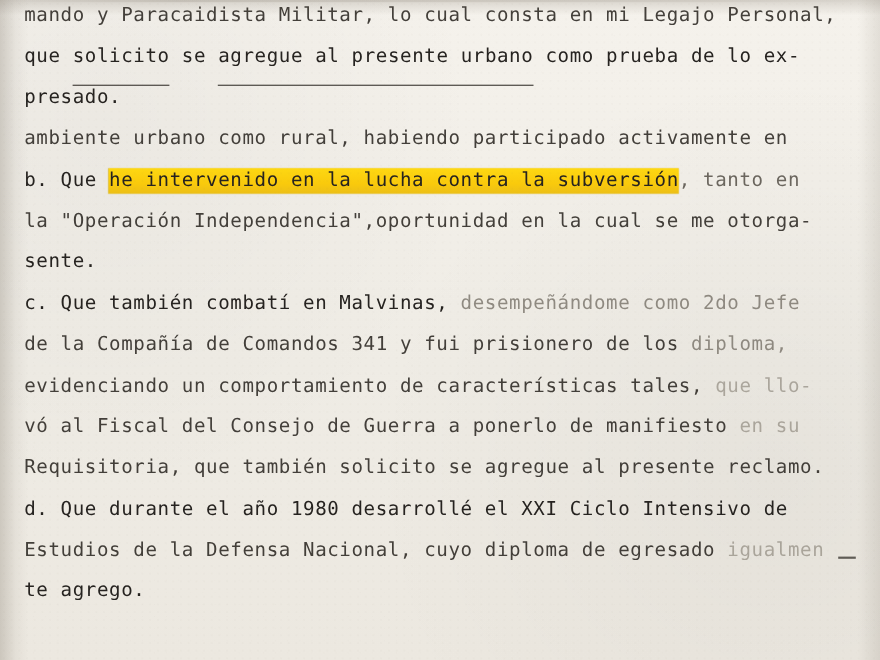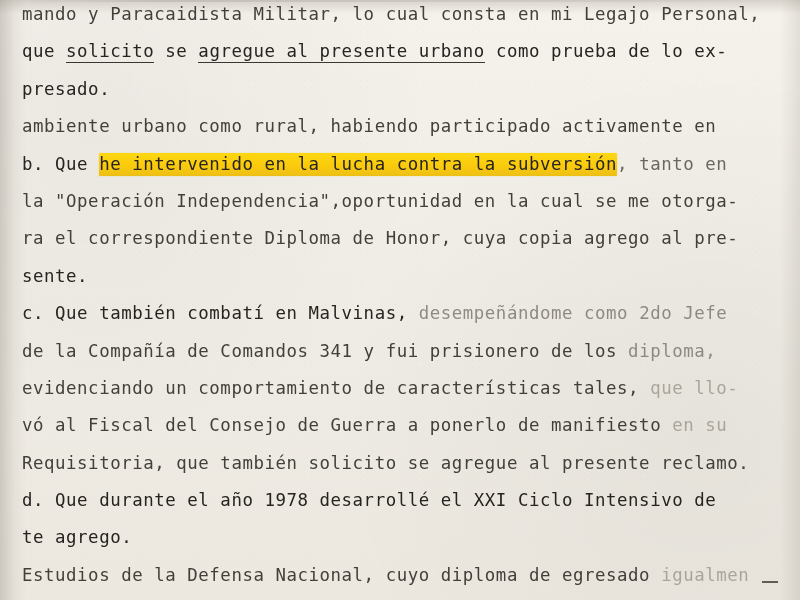--- a/index.html
+++ b/index.html
@@ -80,21 +80,21 @@
 
   
   .hl {
     background: linear-gradient(180deg, rgba(255,214,0,0.92) 0%, rgba(250,200,0,0.95) 60%, rgba(236,186,0,0.9) 100%);
     box-shadow: 0 0 1px rgba(220,180,0,0.8);
     padding: 1px 0 2px 0;
     border-radius: 1px;
   }
   .underline {
     border-bottom: 1.4px solid #3a3631;
-    padding-bottom: 1px;
+    padding-bottom: 16px;
   }
   
   .stray-dash {
     position: absolute;
     right: 12px;
     top: 24px;
     width: 16px;
     height: 2px;
     background: #3d3a34;
     opacity: 0.8;
@@ -113,29 +113,28 @@
 
 <div id="page">
   <div id="fold"></div>
   <div id="text-block">
       <div class="line"><span class="seg ink-mid">mando y Paracaidista Militar, lo cual consta en mi Legajo Personal,</span></div>
       <div class="line"><span class="seg ink-dark">que </span><span class="seg ink-dark underline">solicito</span><span class="seg ink-dark"> se </span><span class="seg ink-dark underline">agregue al presente urbano</span><span class="seg ink-dark"> como prueba de lo ex-</span></div>
       <div class="line"><span class="seg ink-dark">presado.</span></div>
       <div class="line"><span class="seg ink-mid">ambiente urbano como rural, habiendo participado activamente en</span></div>
       <div class="line"><span class="seg ink-dark">b. Que </span><span class="seg ink-dark hl">he intervenido en la lucha contra la subversión</span><span class="seg ink-light">, tanto en</span></div>
       <div class="line"><span class="seg ink-mid">la "Operación Independencia",oportunidad en la cual se me otorga-</span></div>
-      <div class="line"><span class="seg ink-mid">ra el correspondiente Diploma de Honor, cuya copia agrego al pre-</span></div>
       <div class="line"><span class="seg ink-dark">sente.</span></div>
       <div class="line"><span class="seg ink-dark">c. Que también combatí en Malvinas, </span><span class="seg ink-faint">desempeñándome como 2do Jefe</span></div>
       <div class="line"><span class="seg ink-mid">de la Compañía de Comandos 341 y fui prisionero de los </span><span class="seg ink-faint">diploma,</span></div>
       <div class="line"><span class="seg ink-mid">evidenciando un comportamiento de características tales, </span><span class="seg ink-ghost">que llo-</span></div>
       <div class="line"><span class="seg ink-mid">vó al Fiscal del Consejo de Guerra a ponerlo de manifiesto </span><span class="seg ink-ghost">en su</span></div>
       <div class="line"><span class="seg ink-mid">Requisitoria, que también solicito se agregue al presente reclamo.</span></div>
-      <div class="line"><span class="seg ink-dark">d. Que durante el año 1978 desarrollé el XXI Ciclo Intensivo de</span></div>
+      <div class="line"><span class="seg ink-dark">d. Que durante el año 1980 desarrollé el XXI Ciclo Intensivo de</span></div>
+      <div class="line"><span class="seg ink-mid">Estudios de la Defensa Nacional, cuyo diploma de egresado </span><span class="seg ink-ghost">igualmen</span><span class="stray-dash"></span></div>
       <div class="line"><span class="seg ink-dark">te agrego.</span></div>
-      <div class="line"><span class="seg ink-mid">Estudios de la Defensa Nacional, cuyo diploma de egresado </span><span class="seg ink-ghost">igualmen</span><span class="stray-dash"></span></div>
       <div class="line"><span class="seg ink-dark"></span></div>
     </div>
   <div id="grain"></div>
   <div id="edge-left"></div>
   <div id="edge-top"></div>
   <div id="edge-right"></div>
 </div>
 
 </body></html>

